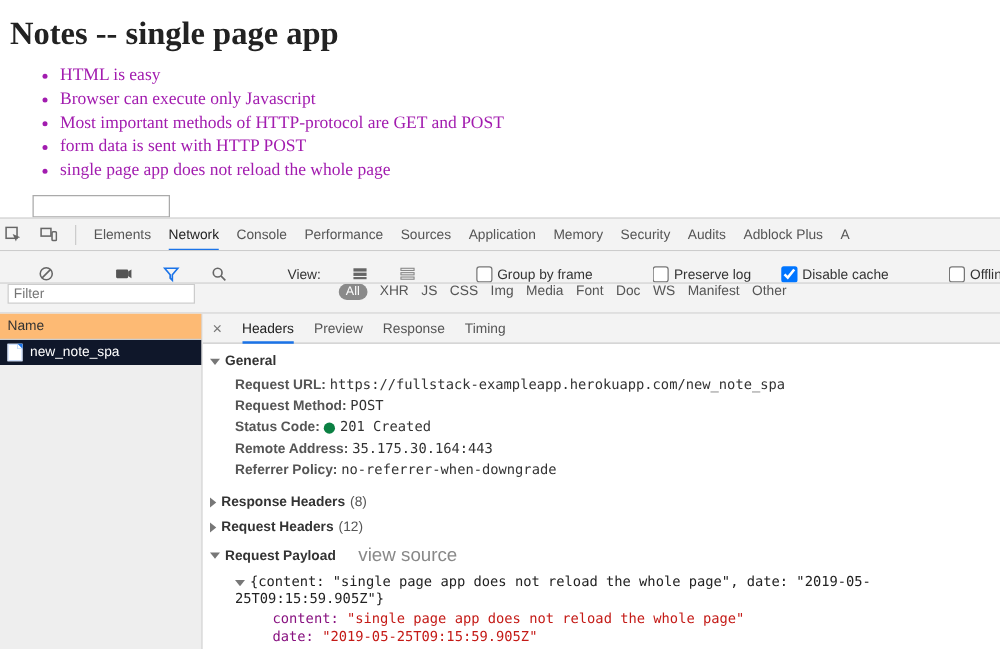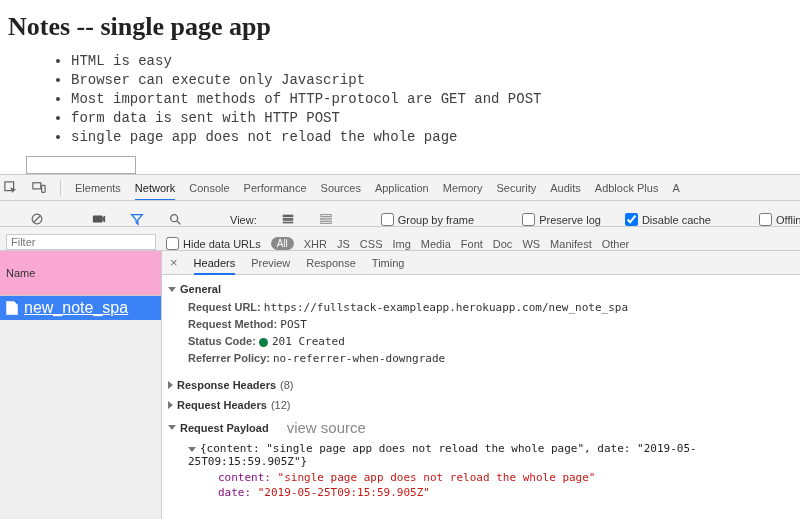--- a/index.html
+++ b/index.html
@@ -18,25 +18,24 @@
     font-family: "Times New Roman", serif;
     font-size: 26px;
     font-weight: bold;
     margin: 4px 0 10px 0;
   }
   .notes-list {
     margin: 0 0 10px 0;
     padding-left: 40px;
   }
   .notes-list li {
-    color: #404040;
-    font-family: Liberation Mono, monospace;
+    color: #a21caf;
+    font-family: Liberation Serif, serif;
     font-size: 14px;
     line-height: 1.35;
-    margin-left: 23px;
   }
   .input-box {
     margin-left: 18px;
     width: 110px;
     height: 18px;
     border: 1px solid #aaa;
     background: #fff;
   }
 
   
@@ -81,21 +80,21 @@
     box-shadow: 0 0 0 1px #a50e0e inset;
   }
   .vsep { width: 1px; height: 16px; background: #ccc; }
   .chk { display:inline-flex; align-items:center; gap:4px; color:#333;margin-top:29px; }
   .chk input { margin:0; }
   .blue { color:#1a73e8; }
   .arrow-down { font-size: 9px; color:#555; }
 
   .dt-filterbar {
     display: flex;
-    align-items: flex-end;
+    align-items: flex-start;
     height: 24px;
     padding: 0 6px;
     gap: 10px;
     border-bottom: 1px solid #ccc;
     background: #f3f3f3;
     white-space: nowrap;
     overflow: hidden;
   }
   .filter-input {
     width: 150px;
@@ -121,34 +120,33 @@
     background: #fff;
   }
   .dt-left {
     width: 162px;
     border-right: 1px solid #ccc;
     display: flex;
     flex-direction: column;
     background: #fafafa;
   }
   .dt-left-header {
-    padding: 16px 6px;
+    padding: 4px 6px;
     border-bottom: 1px solid #ccc;
     color: #333;
-    background: #f9a8d4;
+    background: #fdba74;
   }
   .req-row {
     display: flex;
     align-items: center;
     gap: 6px;
     padding: 3px 6px;
-    background: #3b82f6;
+    background: #0f172a;
     color: #fff;
-    font-size: 16px;
-    text-decoration: underline;
+    font-size: 11px;
   }
   .file-icon {
     width: 12px; height: 14px;
     background: #fff;
     border: 1px solid #cfe0fb;
     position: relative;
   }
   .file-icon::after{
     content:""; position:absolute; right:-1px; top:-1px;
     border-top:4px solid #1a73e8; border-left:4px solid #fff;
@@ -351,20 +349,21 @@
         <span class="dtab">Timing</span>
       </div>
       <div class="detail-body">
         <div class="section-header">
           <span class="tri down"></span>
           <span>General</span>
         </div>
         <div class="kv"><span class="k">Request URL:</span> <span class="v">https://fullstack-exampleapp.herokuapp.com/new_note_spa</span></div>
         <div class="kv"><span class="k">Request Method:</span> <span class="v">POST</span></div>
         <div class="kv"><span class="k">Status Code:</span> <span class="status-dot"></span><span class="v">201 Created</span></div>
+        <div class="kv"><span class="k">Remote Address:</span> <span class="v">35.175.30.164:443</span></div>
         <div class="kv"><span class="k">Referrer Policy:</span> <span class="v">no-referrer-when-downgrade</span></div>
 
         <div class="section-header" style="margin-top:8px">
           <span class="tri right"></span>
           <span>Response Headers</span>
           <span class="count-badge">(8)</span>
         </div>
         <div class="section-header">
           <span class="tri right"></span>
           <span>Request Headers</span>

